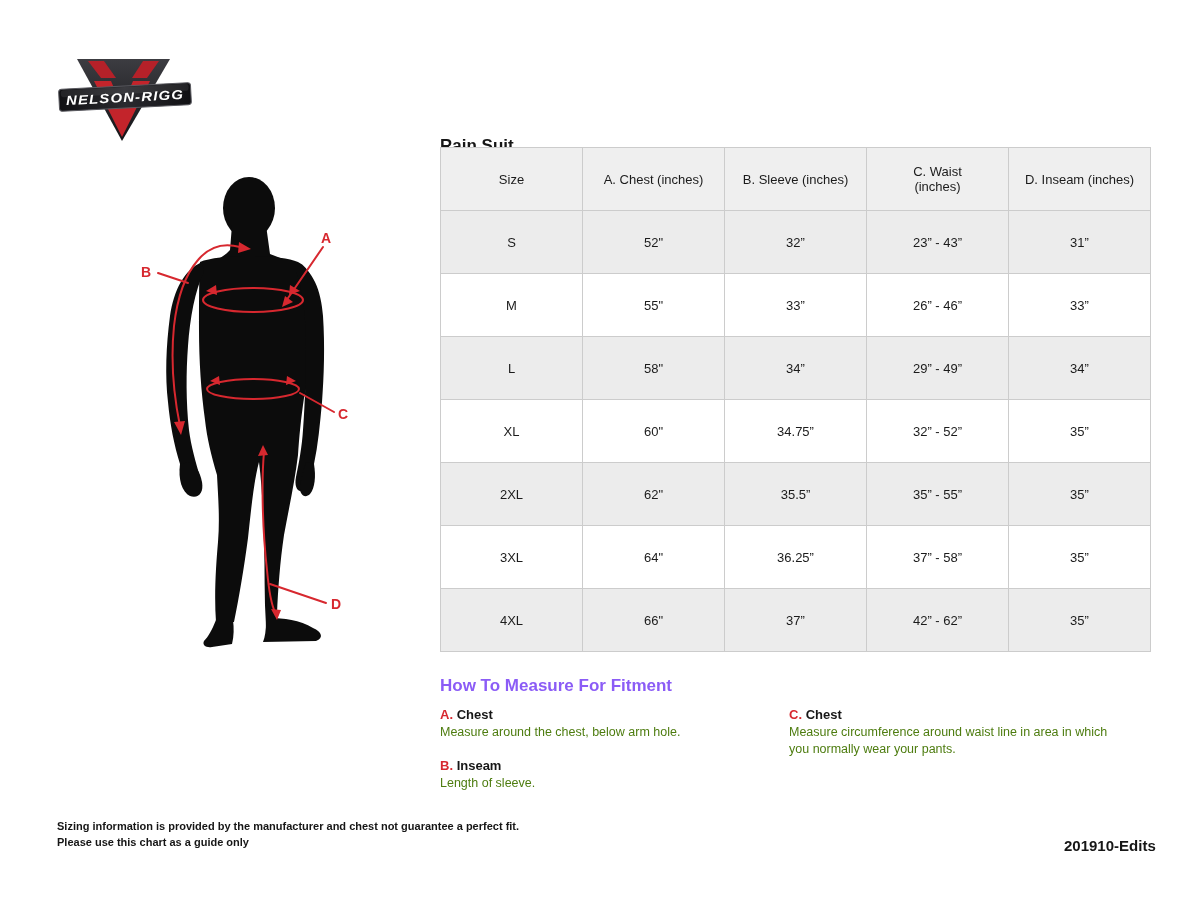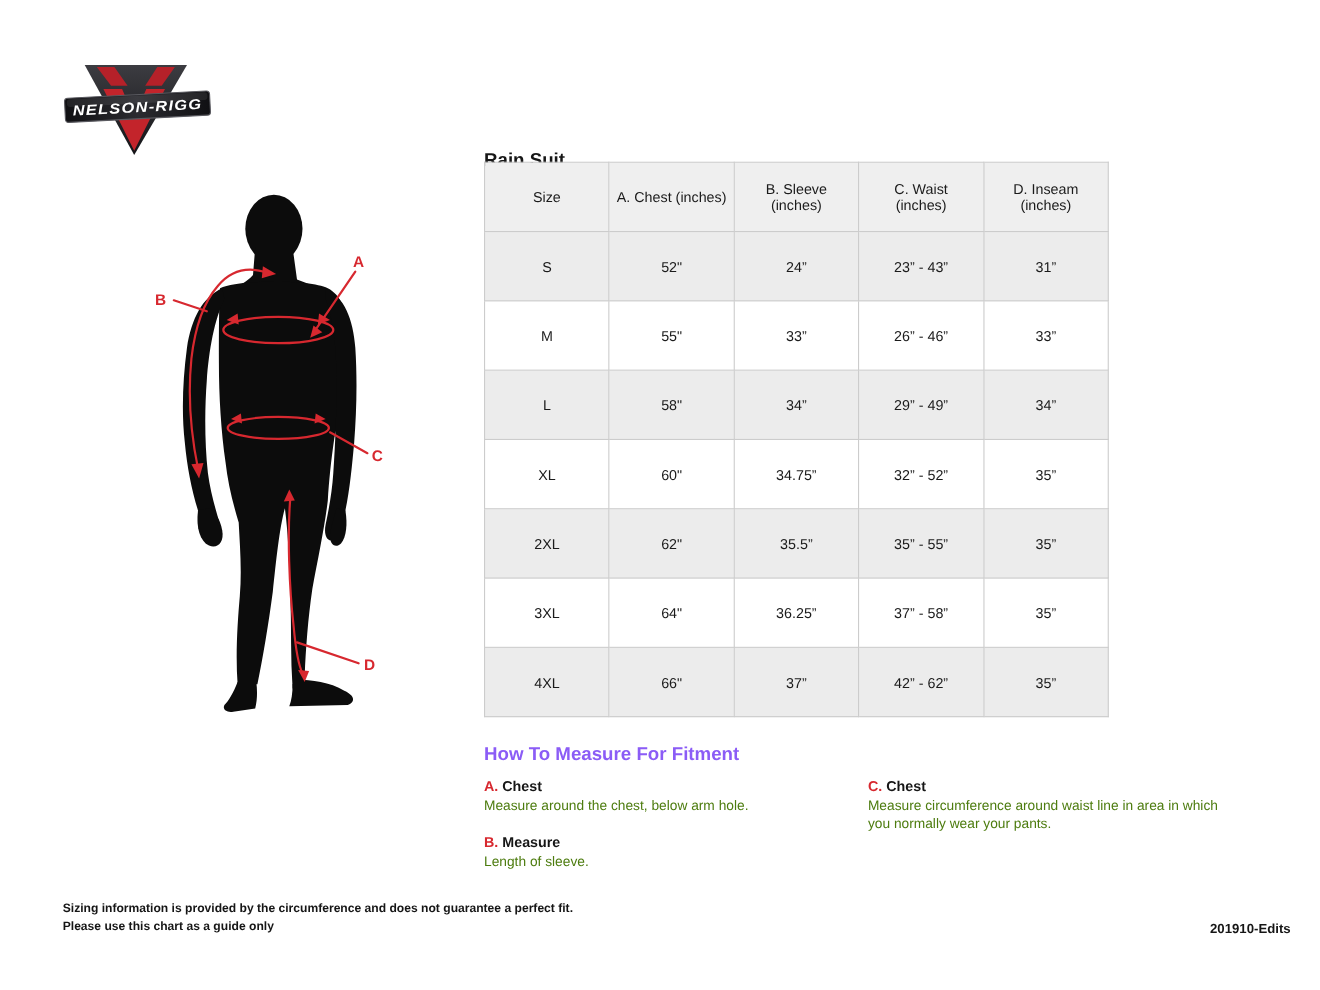--- a/index.html
+++ b/index.html
@@ -7,41 +7,41 @@
         font-family:"Liberation Sans",sans-serif;color:#111;}
 
   
   .logo{position:absolute;left:58px;top:50px;width:135px;height:97px;}
 
   
   .figure{position:absolute;left:120px;top:150px;width:280px;height:520px;}
 
   
   .page-title{position:absolute;left:440px;top:104px;font-size:17px;font-weight:700;color:#161616;margin-top:32px;}
-  .size-table{position:absolute;left:440px;top:147px;width:568px;border-collapse:collapse;table-layout:fixed;}
+  .size-table{position:absolute;left:440px;top:147px;width:711px;border-collapse:collapse;table-layout:fixed;}
   .size-table th,.size-table td{border:1px solid #cccccc;text-align:center;vertical-align:middle;
         font-size:13px;font-weight:400;color:#1b1b1b;height:62px;padding:0 4px;}
   .size-table th{background:#efefef;white-space:pre-line;font-weight:400;}
   .size-table tbody tr:nth-child(odd) td{background:#ececec;}
   .size-table tbody tr:nth-child(even) td{background:#ffffff;}
 
   
   .measure{position:absolute;left:440px;top:676px;width:700px;}
   .m-heading{font-size:17px;font-weight:700;color:#8b5cf6;margin:0 0 11px 0;}
   .m-cols{display:flex;}
   .m-col-left{width:349px;}
   .m-col-right{width:351px;}
   .m-item{margin-bottom:17px;}
   .m-head{font-size:13px;font-weight:700;color:#161616;}
   .m-letter{color:#d7282f;font-weight:700;}
   .m-desc{font-size:12.5px;line-height:1.32;color:#4d7c0f;margin-top:2px;max-width:332px;}
 
   
   .footer-note{position:absolute;left:57px;top:819px;font-size:11px;font-weight:700;line-height:1.45;color:#161616;}
-  .doc-code{position:absolute;left:1064px;top:837px;font-size:12px;font-weight:700;color:#161616;margin-left:36px;}
+  .doc-code{position:absolute;left:1064px;top:837px;font-size:15px;font-weight:700;color:#161616;}
 
   .red-stroke{stroke:#d7282f;stroke-width:2;fill:none;stroke-linecap:round;}
   .red-fill{fill:#d7282f;}
   .fig-label{fill:#d7282f;font-family:"Liberation Sans",sans-serif;font-weight:700;font-size:14px;}
 </style>
 </head>
 <body>
 
 <div class="page">
 
@@ -142,21 +142,21 @@
           <th>B. Sleeve (inches)</th>
           <th>C. Waist
 (inches)</th>
           <th>D. Inseam (inches)</th>
         </tr>
       </thead>
     <tbody id="tbody">
         <tr>
           <td>S</td>
           <td>52"</td>
-          <td>24”</td>
+          <td>32”</td>
           <td>23” - 43”</td>
           <td>31”</td>
         </tr>
         <tr>
           <td>M</td>
           <td>55"</td>
           <td>33”</td>
           <td>26” - 46”</td>
           <td>33”</td>
         </tr>
@@ -200,32 +200,32 @@
 
   <div class="measure">
     <div class="m-heading">How To Measure For Fitment</div>
     <div class="m-cols">
       <div class="m-col-left" id="m-col-left">
           <div class="m-item">
             <div class="m-head"><span class="m-letter">A.</span> <span>Chest</span></div>
             <div class="m-desc">Measure around the chest, below arm hole.</div>
           </div>
           <div class="m-item">
-            <div class="m-head"><span class="m-letter">B.</span> <span>Measure</span></div>
+            <div class="m-head"><span class="m-letter">B.</span> <span>Inseam</span></div>
             <div class="m-desc">Length of sleeve.</div>
           </div>
         </div>
       <div class="m-col-right" id="m-col-right">
           <div class="m-item">
             <div class="m-head"><span class="m-letter">C.</span> <span>Chest</span></div>
             <div class="m-desc">Measure circumference around waist line in area in which you normally wear your pants.</div>
           </div>
         </div>
     </div>
   </div>
 
   <div class="footer-note">
-    <div>Sizing information is provided by the circumference and does not guarantee a perfect fit.</div>
+    <div>Sizing information is provided by the manufacturer and chest not guarantee a perfect fit.</div>
     <div>Please use this chart as a guide only</div>
   </div>
   <div class="doc-code">201910-Edits</div>
 
 </div>
 
 </body></html>

